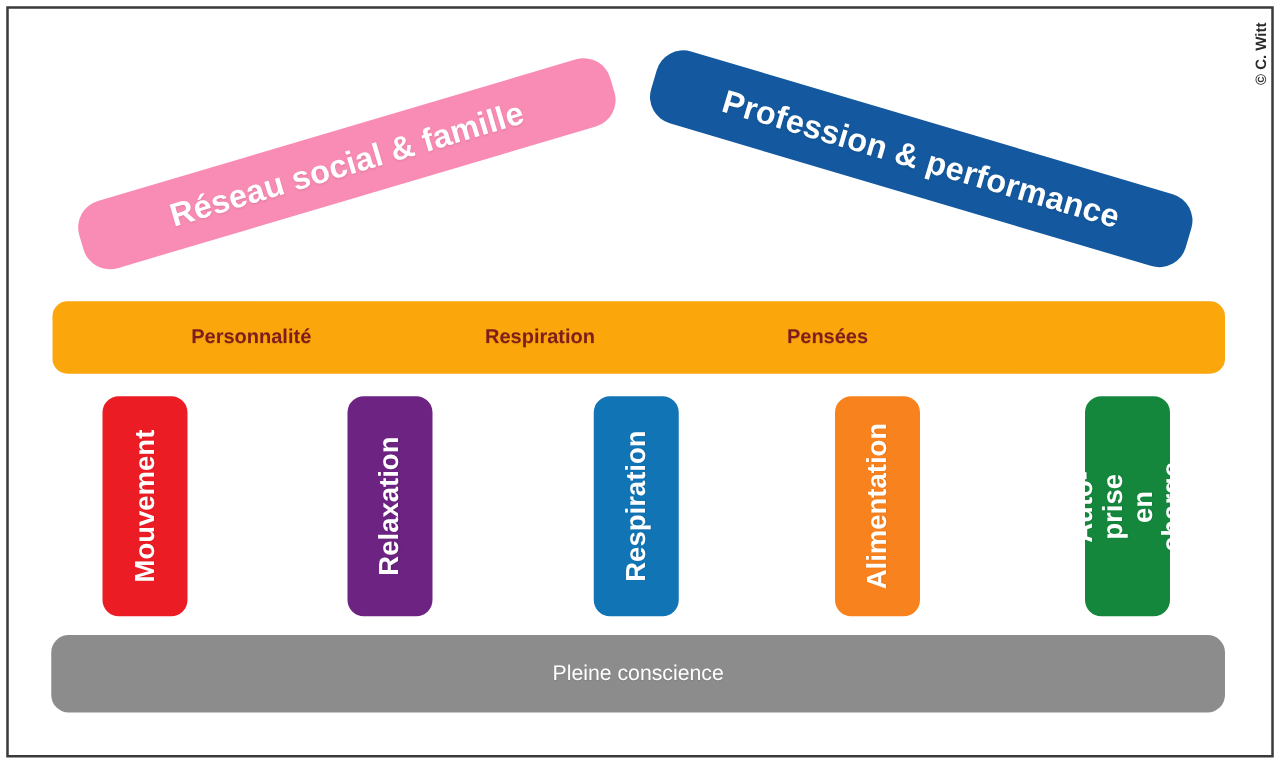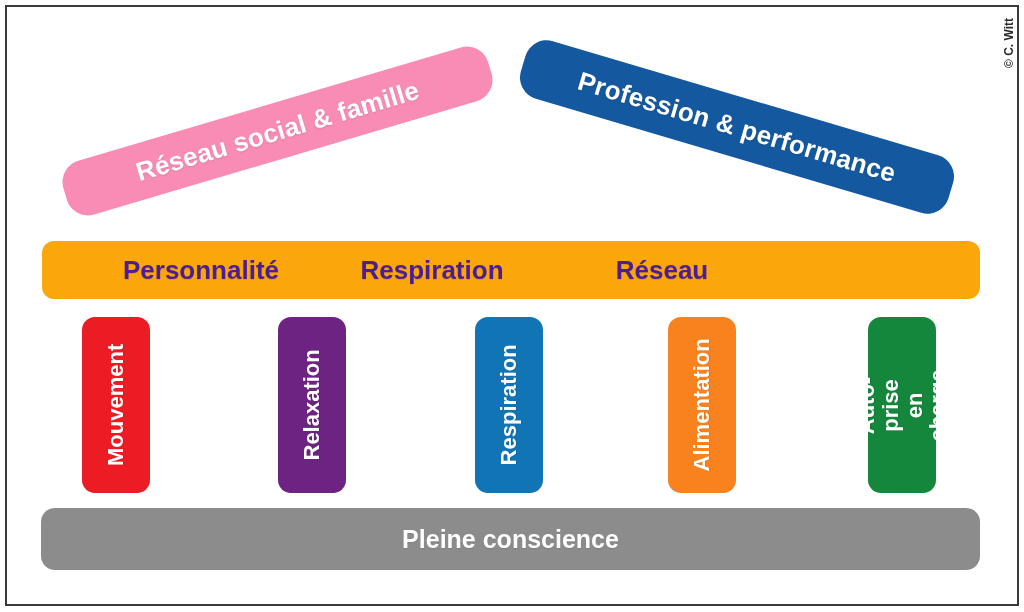--- a/index.html
+++ b/index.html
@@ -74,23 +74,23 @@
     left: 42px;
     top: 241px;
     width: 938px;
     height: 58px;
     border-radius: 12px;
     display: flex;
     align-items: center;
     box-sizing: border-box;
   }
   #band-psyche .band-item {
-    color: #4c1d95;
-    font-weight: bold;
-    font-size: 26px;
+    color: #7f1d1d;
+    font-weight: bold;
+    font-size: 16px;
     white-space: nowrap;
     text-align: center;
     text-shadow: 0 1px 1px rgba(0,0,0,0.10);
   }
   .band-item.i0 { position:absolute; left: 54px;  width: 210px; }
   .band-item.i1 { position:absolute; left: 285px; width: 210px; }
   .band-item.i2 { position:absolute; left: 525px; width: 190px; }
   .band-item.i3 { position:absolute; left: 715px; width: 250px; }
 
   
@@ -140,22 +140,22 @@
     width: 939px;
     height: 62px;
     border-radius: 14px;
     display: flex;
     align-items: center;
     justify-content: center;
     box-sizing: border-box;
   }
   #band-foundation .foundation-label {
     color: #ffffff;
-    font-weight: bold;
-    font-size: 25px;
+    font-weight: normal;
+    font-size: 17px;
     white-space: nowrap;
     text-shadow: 0 1px 1px rgba(0,0,0,0.10);
   }
 
   
   #credit {
     position: absolute;
     right: 4px;
     top: 6px;
     width: 22px;
@@ -186,21 +186,21 @@
     <span class="angled-label">Réseau social &amp; famille</span>
   </div>
 
   <div class="angled-bar" id="bar-profession" style="background: rgb(20, 89, 159);">
     <span class="angled-label">Profession &amp; performance</span>
   </div>
 
   <div id="band-psyche" style="background: rgb(251, 167, 12);">
     <span class="band-item i0">Personnalité</span>
     <span class="band-item i1">Respiration</span>
-    <span class="band-item i2">Réseau</span>
+    <span class="band-item i2">Pensées</span>
   </div>
 
   <div id="pillars">
     <div class="pillar p0" style="background: rgb(236, 28, 36);">
       <span class="pillar-label">Mouvement</span>
     </div>
     <div class="pillar p1" style="background: rgb(109, 35, 130);">
       <span class="pillar-label">Relaxation</span>
     </div>
     <div class="pillar p2" style="background: rgb(16, 116, 181);">

